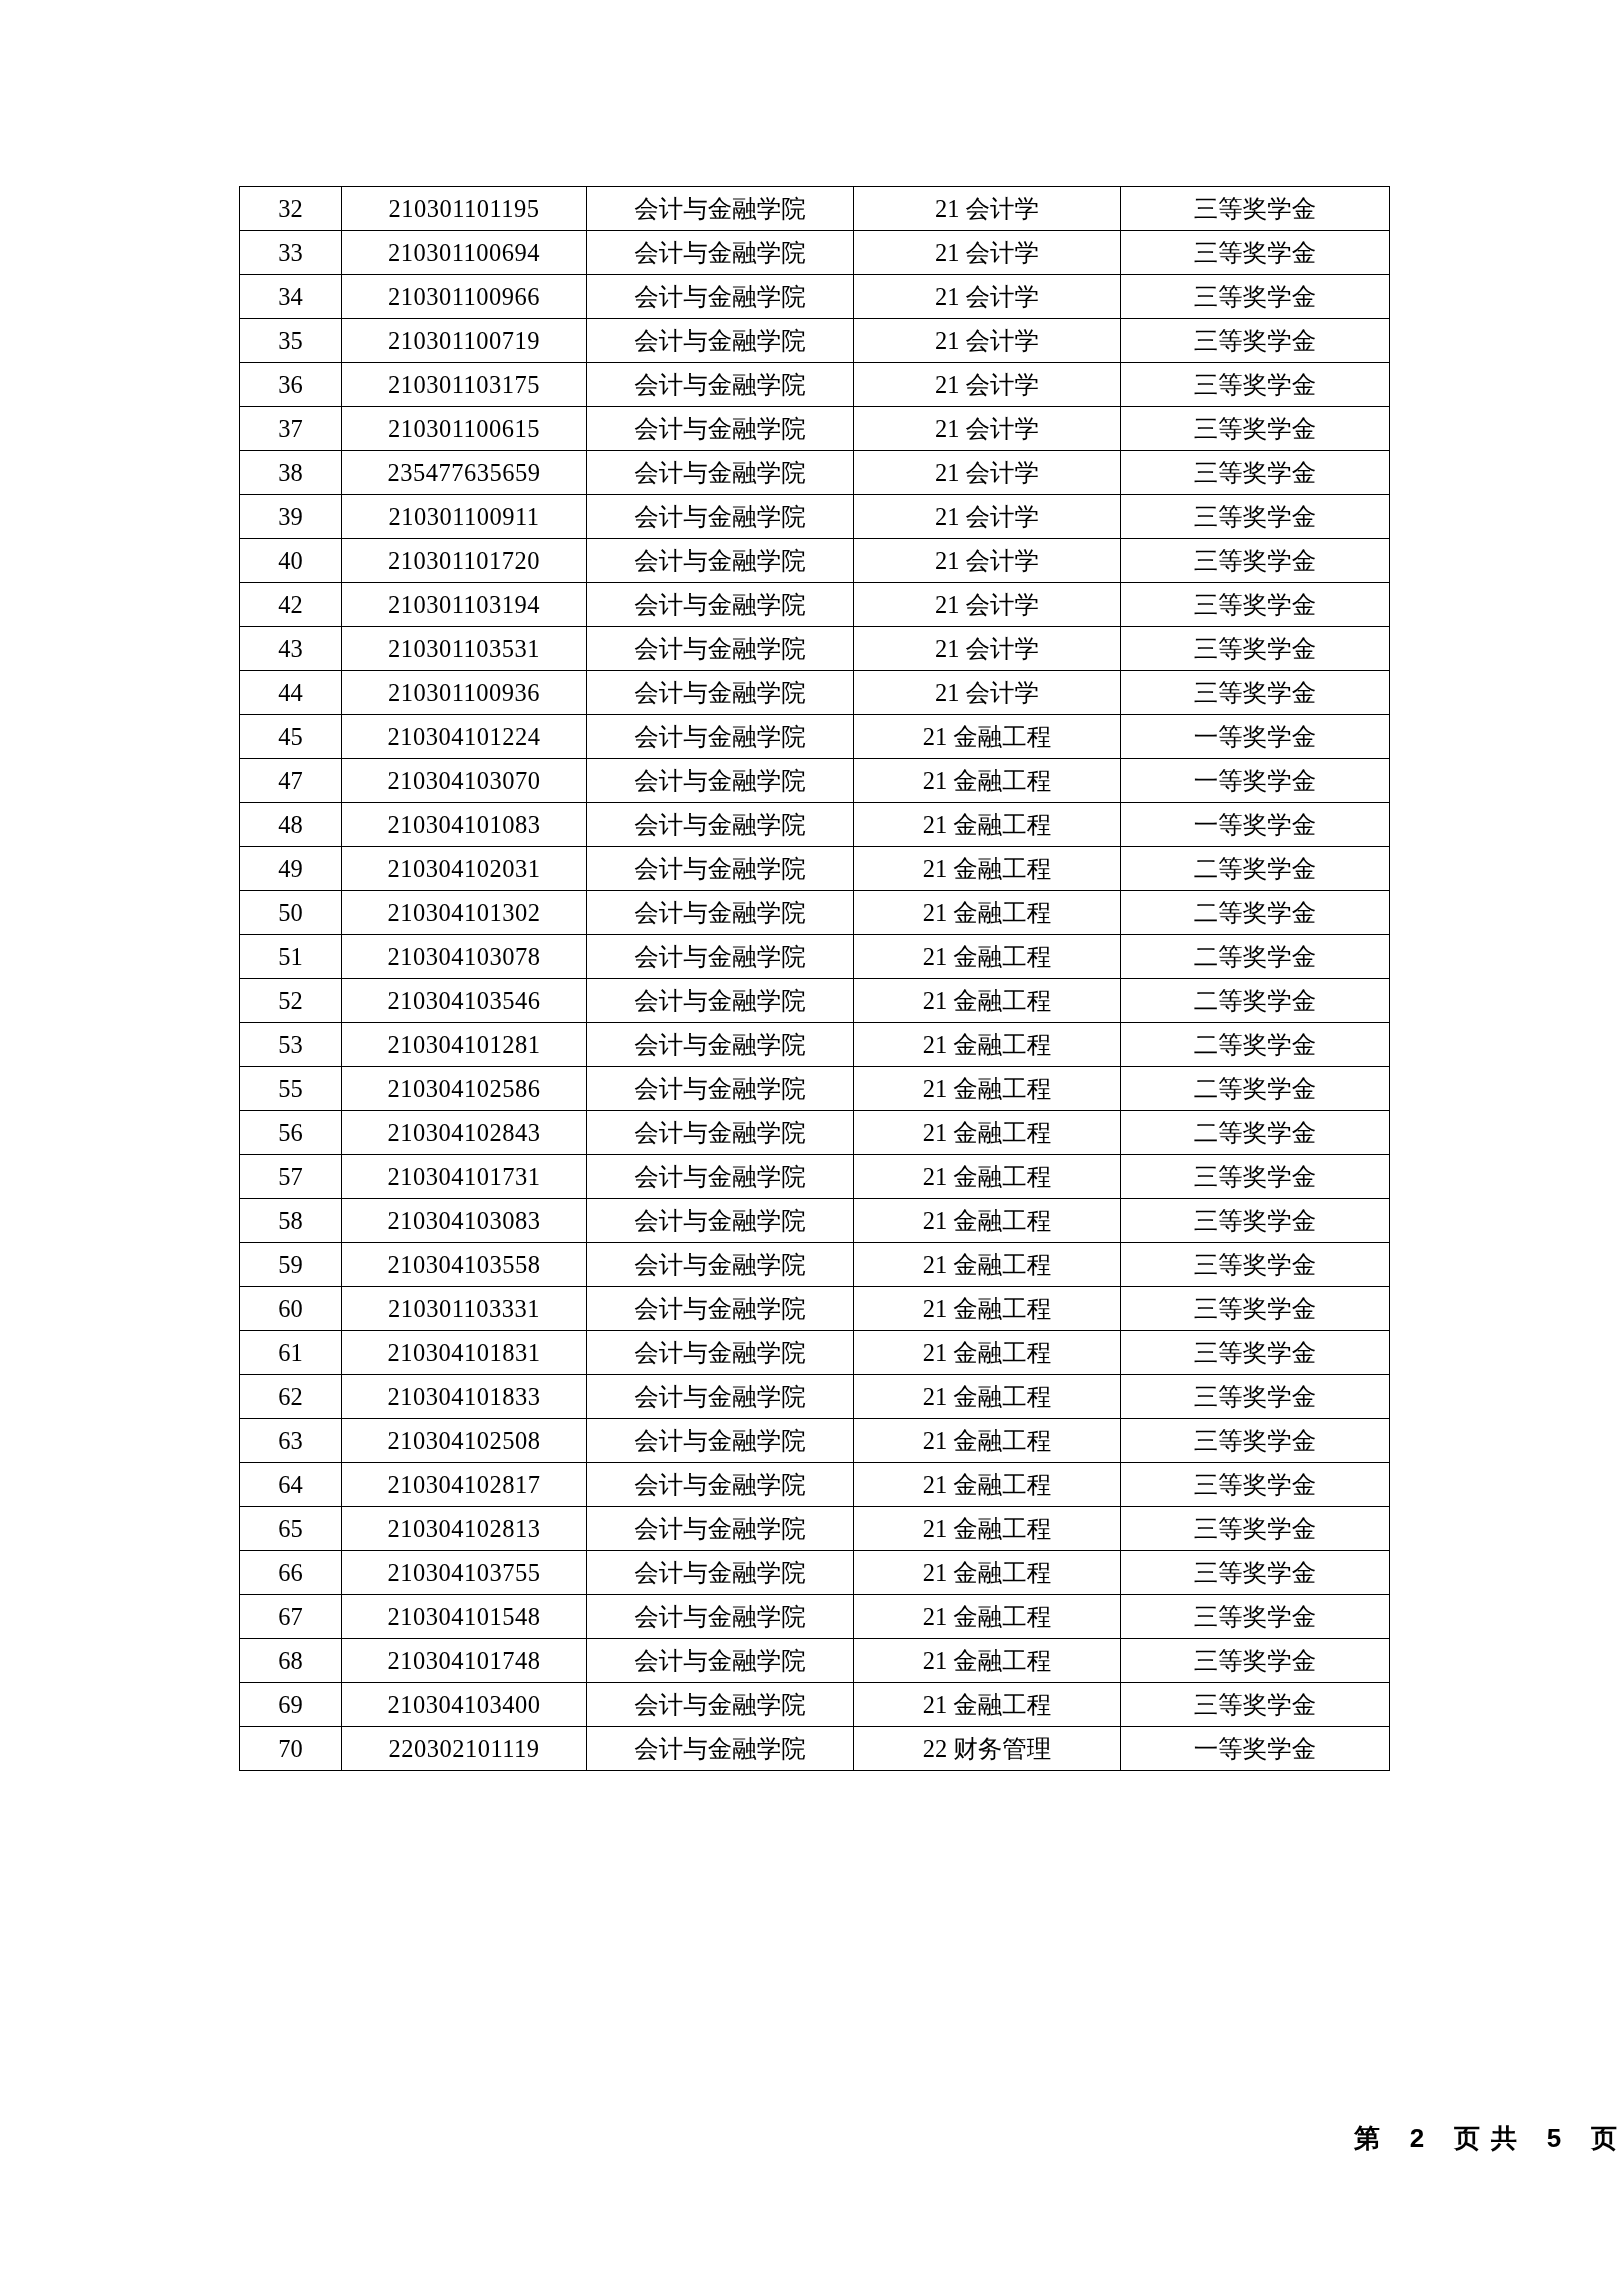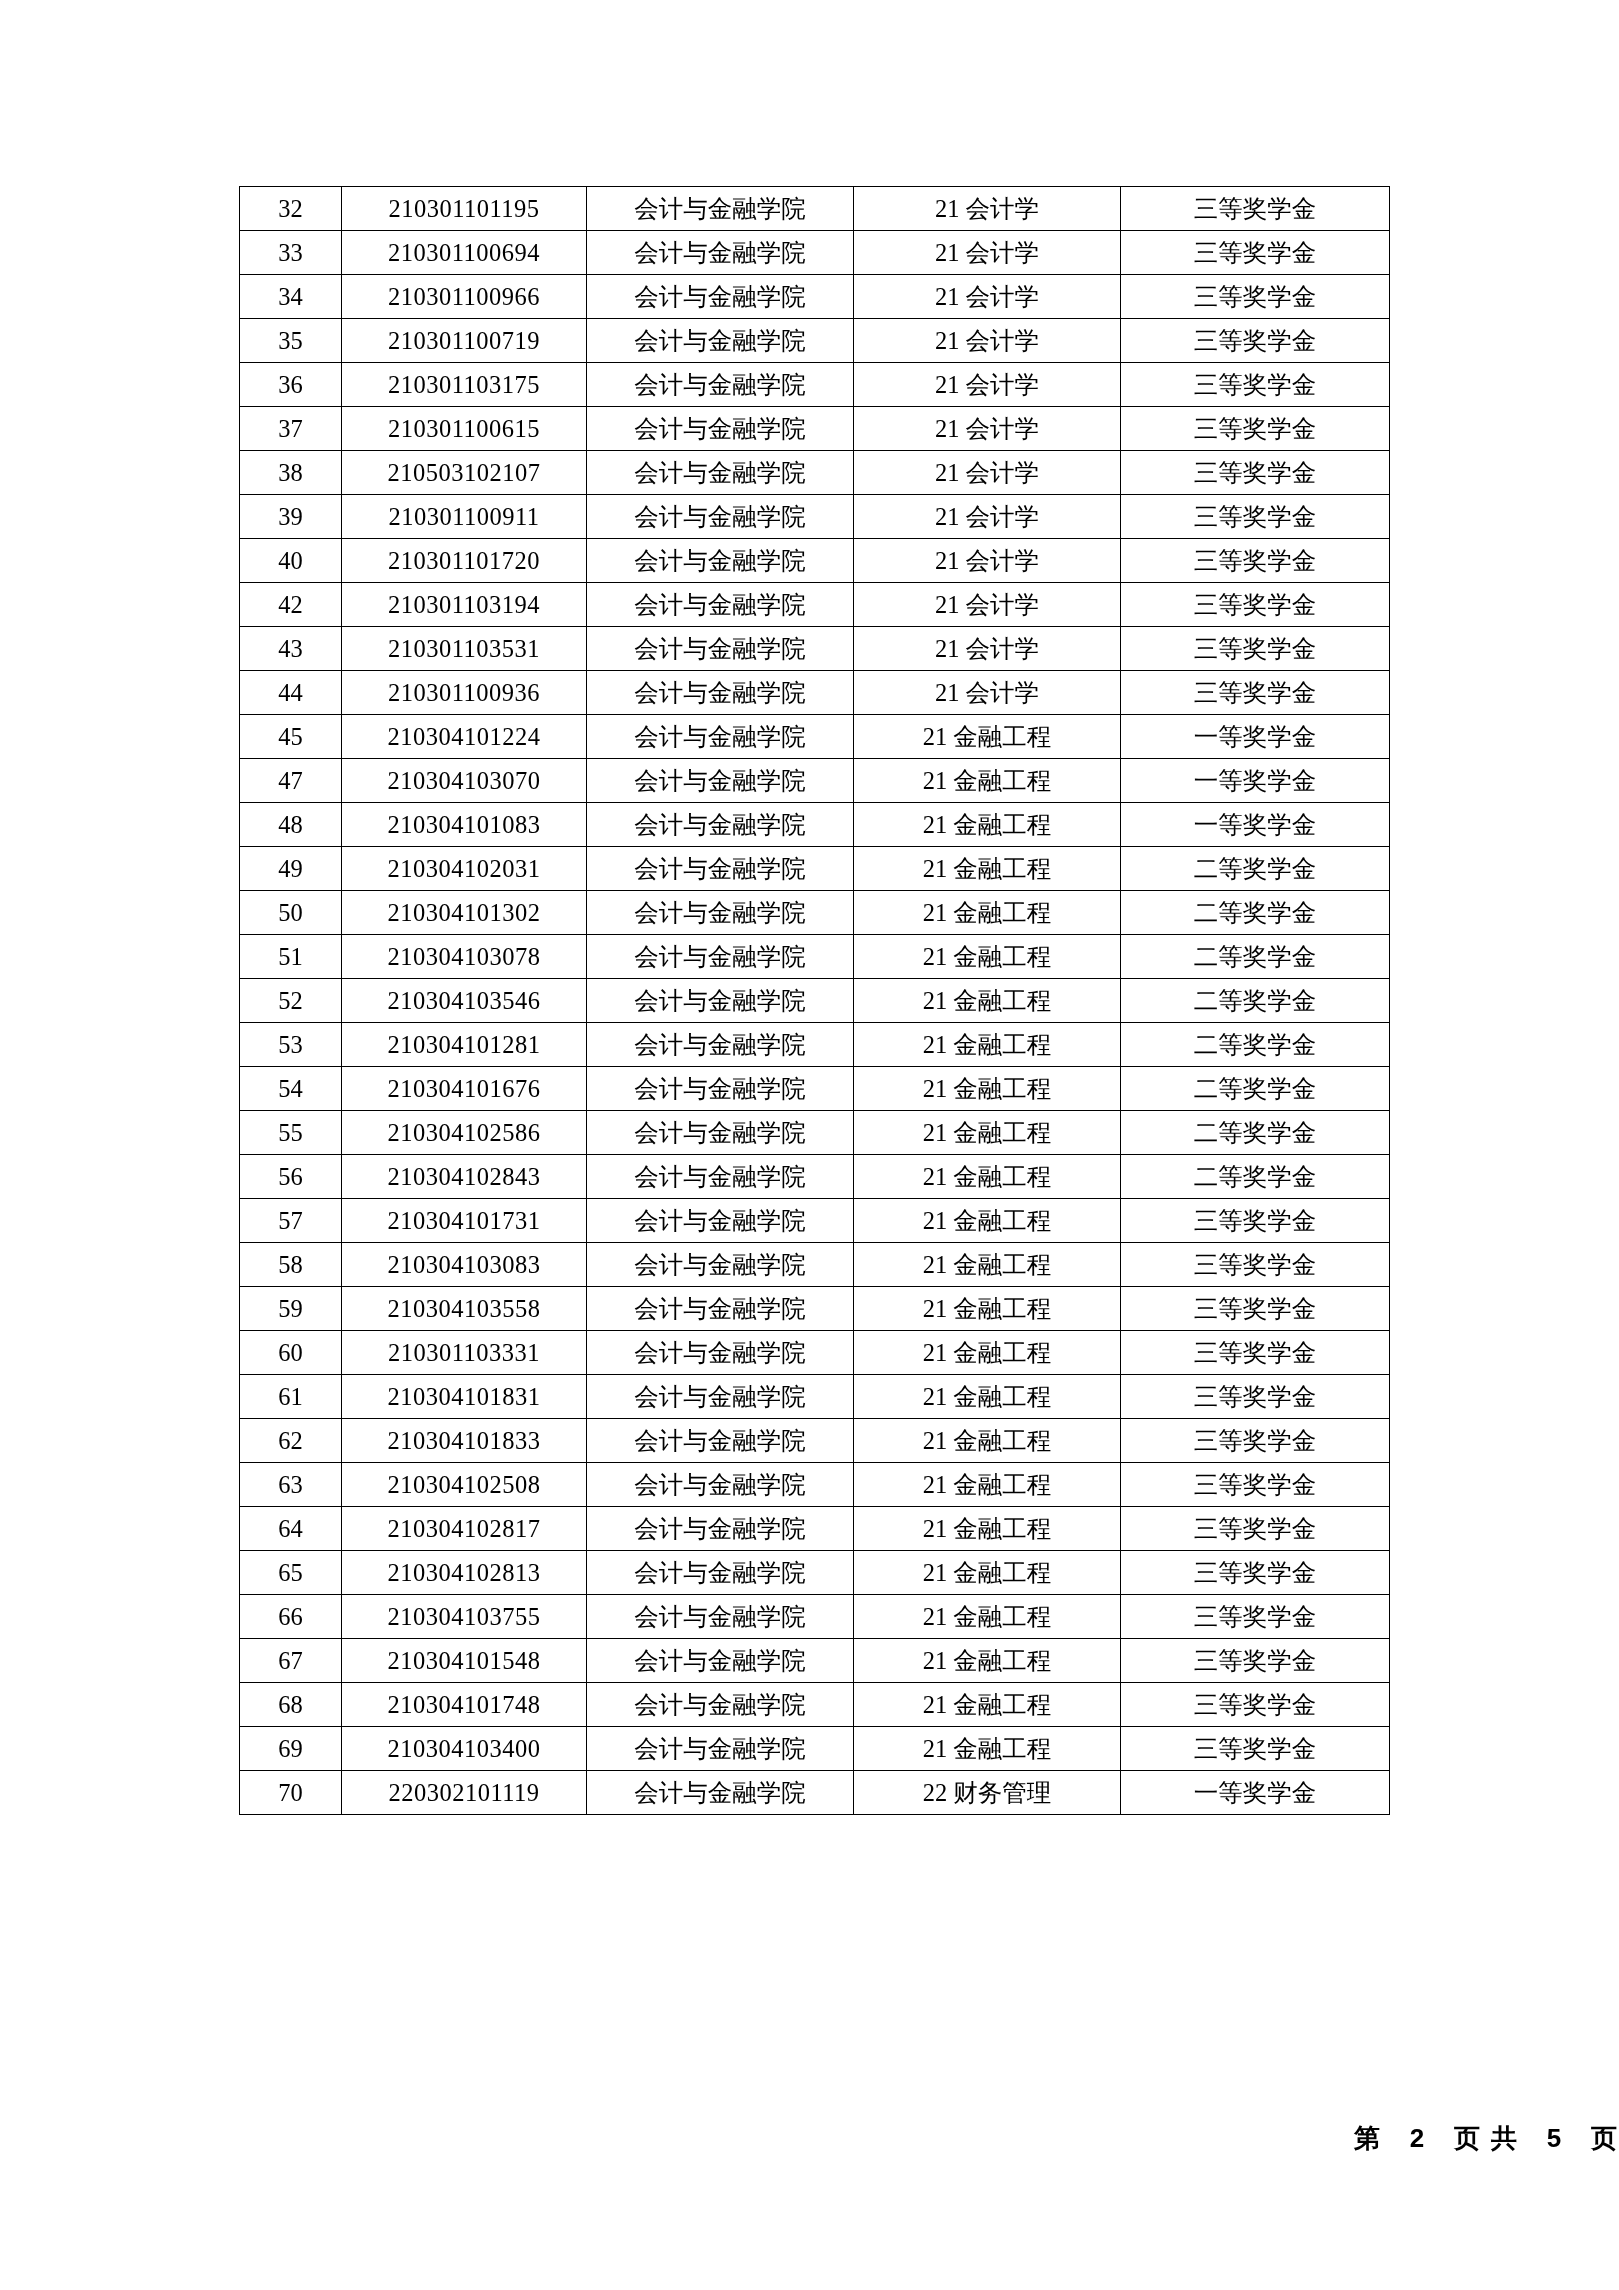--- a/index.html
+++ b/index.html
@@ -117,21 +117,21 @@
           </tr>
           <tr>
             <td class="cell-index">37</td>
             <td class="cell-id">210301100615</td>
             <td class="cell-college">会计与金融学院</td>
             <td class="cell-major">21 会计学</td>
             <td class="cell-award">三等奖学金</td>
           </tr>
           <tr>
             <td class="cell-index">38</td>
-            <td class="cell-id">210503102107</td>
+            <td class="cell-id">235477635659</td>
             <td class="cell-college">会计与金融学院</td>
             <td class="cell-major">21 会计学</td>
             <td class="cell-award">三等奖学金</td>
           </tr>
           <tr>
             <td class="cell-index">39</td>
             <td class="cell-id">210301100911</td>
             <td class="cell-college">会计与金融学院</td>
             <td class="cell-major">21 会计学</td>
             <td class="cell-award">三等奖学金</td>
@@ -209,27 +209,20 @@
           <tr>
             <td class="cell-index">52</td>
             <td class="cell-id">210304103546</td>
             <td class="cell-college">会计与金融学院</td>
             <td class="cell-major">21 金融工程</td>
             <td class="cell-award">二等奖学金</td>
           </tr>
           <tr>
             <td class="cell-index">53</td>
             <td class="cell-id">210304101281</td>
-            <td class="cell-college">会计与金融学院</td>
-            <td class="cell-major">21 金融工程</td>
-            <td class="cell-award">二等奖学金</td>
-          </tr>
-          <tr>
-            <td class="cell-index">54</td>
-            <td class="cell-id">210304101676</td>
             <td class="cell-college">会计与金融学院</td>
             <td class="cell-major">21 金融工程</td>
             <td class="cell-award">二等奖学金</td>
           </tr>
           <tr>
             <td class="cell-index">55</td>
             <td class="cell-id">210304102586</td>
             <td class="cell-college">会计与金融学院</td>
             <td class="cell-major">21 金融工程</td>
             <td class="cell-award">二等奖学金</td>

